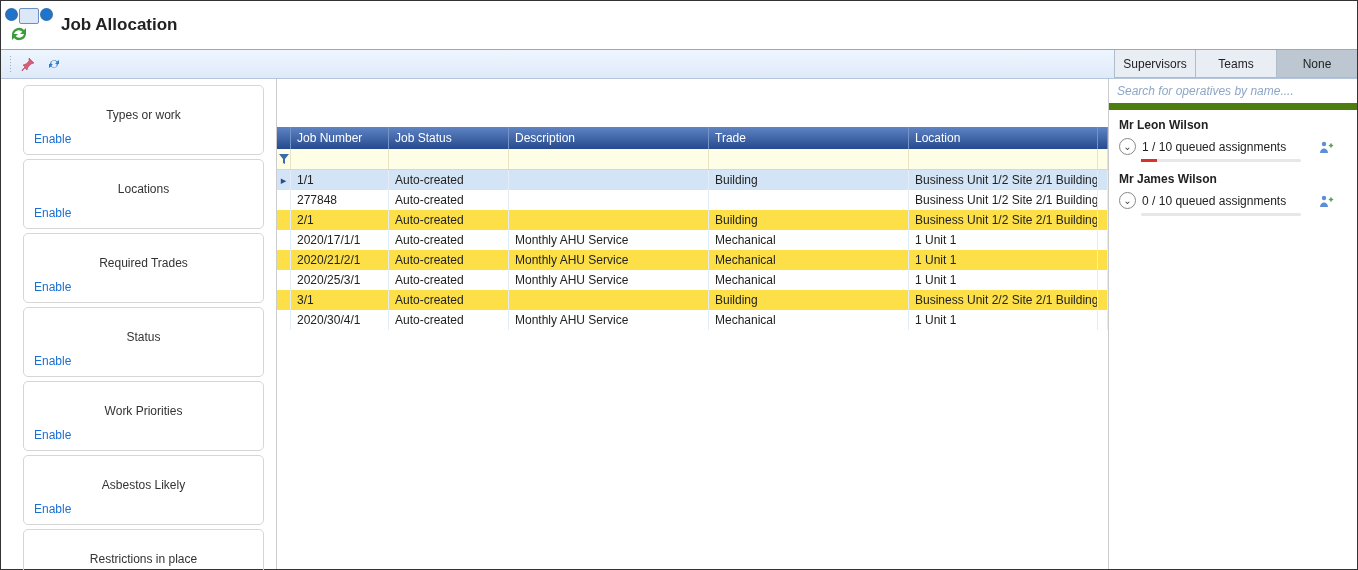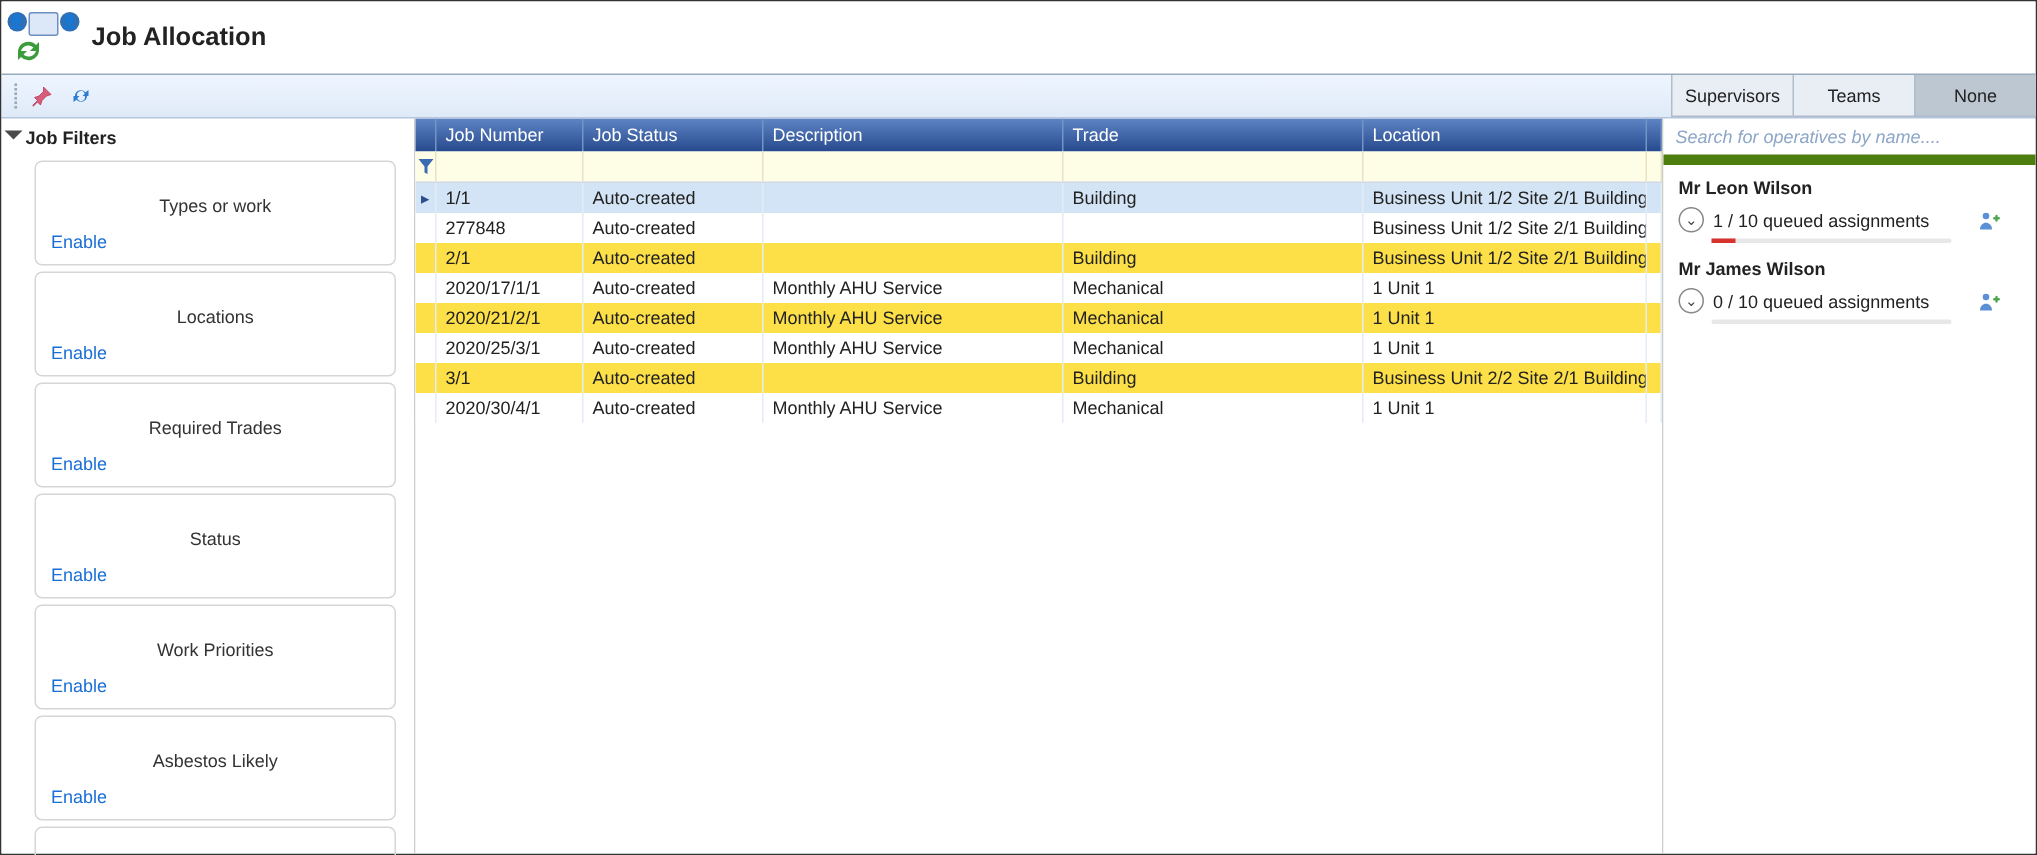--- a/index.html
+++ b/index.html
@@ -124,21 +124,21 @@
   }
   
   .grid-area{
     flex:1;display:flex;flex-direction:column;min-width:0;
     background:#fff;
     border-right:1px solid #ccc;
   }
   .grid-header{
     display:flex;height:22px;
     background:linear-gradient(#5f84c4,#264a8d);
-    color:#fff;align-items:center;
+    color:#fff;align-items:center;margin-top:48px;
   }
   .grid-filter-row{
     display:flex;height:20px;background:#fefde6;border-bottom:1px solid #cfd8e4;
   }
   .grid-body{flex:1;overflow:auto;}
   .col{box-sizing:border-box;height:100%;padding:2px 6px;display:flex;align-items:center;overflow:hidden;white-space:nowrap;text-overflow:ellipsis;}
   .grid-header .col{border-right:1px solid #7294c6;}
   .grid-filter-row .col{border-right:1px solid #e7e3c3;}
   .row .col{border-right:1px solid #e4ecf5;}
   .c-ind{width:14px;flex:none;padding:0;justify-content:center;}
@@ -224,21 +224,20 @@
     <div class="tab-strip">
       <div class="tab-btn">Supervisors</div>
       <div class="tab-btn">Teams</div>
       <div class="tab-btn active">None</div>
     </div>
   </div>
 
   <div class="body-row">
 
     <div class="filter-panel">
-      <div class="filter-panel-title">Job Filters</div>
       <div id="filter-cards">
           <div class="filter-card"><div class="fc-title">Types or work</div><span class="enable-link">Enable</span></div>
           <div class="filter-card"><div class="fc-title">Locations</div><span class="enable-link">Enable</span></div>
           <div class="filter-card"><div class="fc-title">Required Trades</div><span class="enable-link">Enable</span></div>
           <div class="filter-card"><div class="fc-title">Status</div><span class="enable-link">Enable</span></div>
           <div class="filter-card"><div class="fc-title">Work Priorities</div><span class="enable-link">Enable</span></div>
           <div class="filter-card"><div class="fc-title">Asbestos Likely</div><span class="enable-link">Enable</span></div>
           <div class="filter-card"><div class="fc-title">Restrictions in place</div><span class="enable-link">Enable</span></div>
         </div>
     </div>

